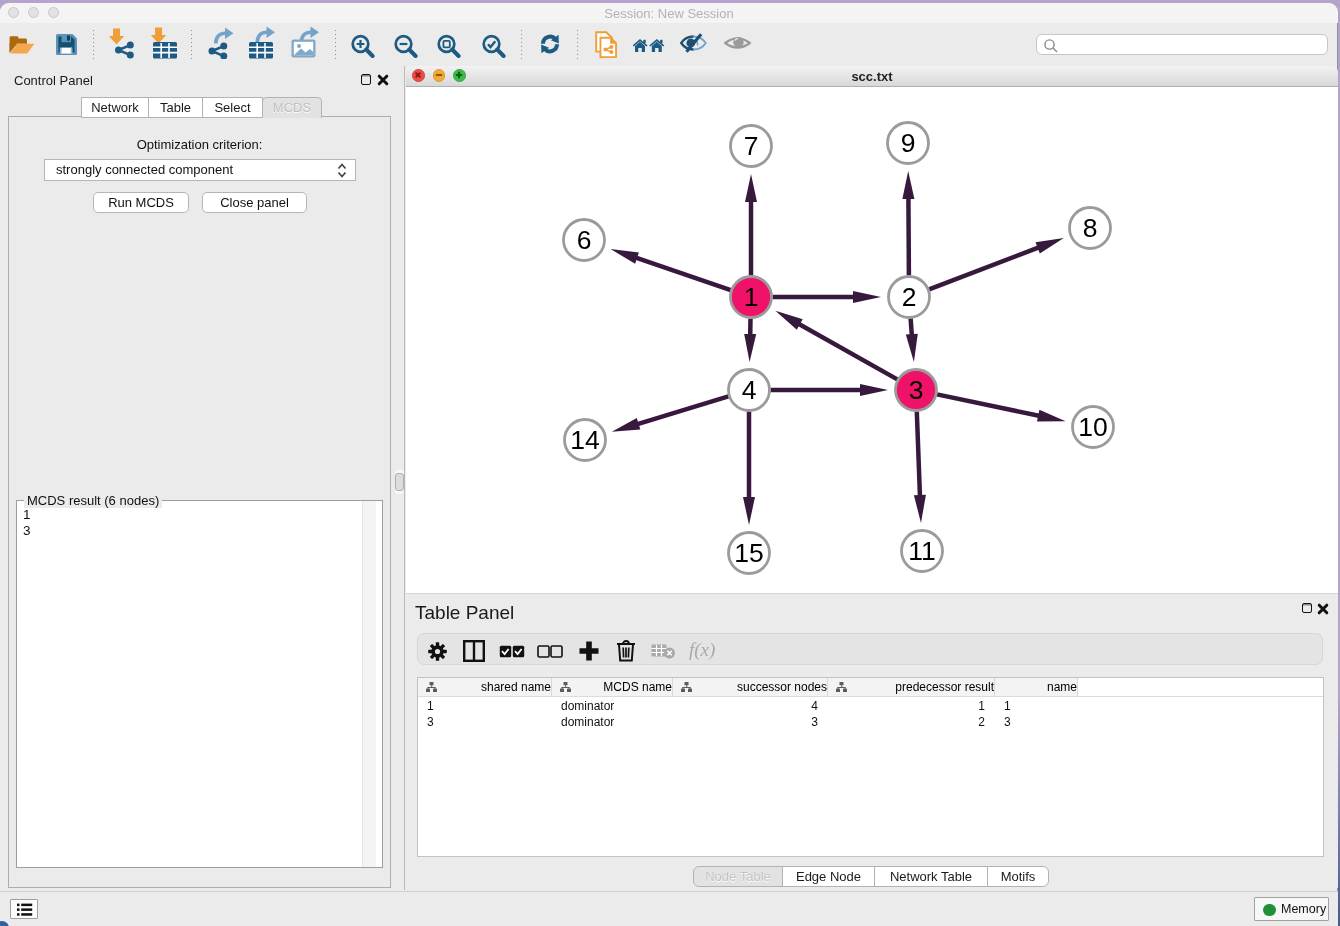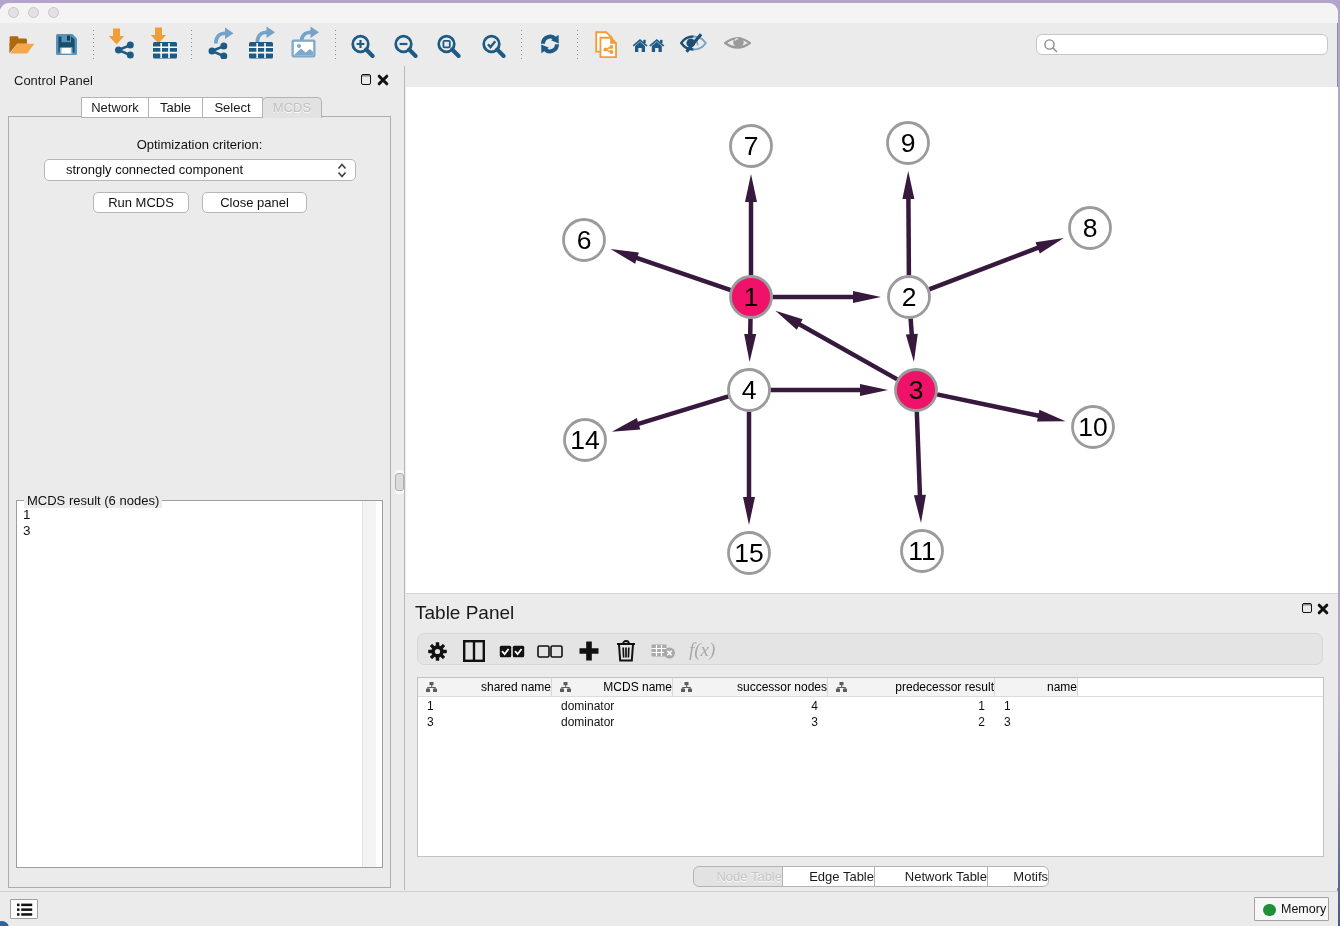--- a/index.html
+++ b/index.html
@@ -9,49 +9,50 @@
 #title-text{position:absolute;top:3px;left:0;width:100%;text-align:center;font-size:13px;color:#b4b2b4}
 .tbi{position:absolute;top:29px}
 .tsep{position:absolute;top:30px;width:1px;height:30px;background-image:linear-gradient(#8f8f8f 1.2px,transparent 1.2px);background-size:1px 4px}
 #search{position:absolute;left:1036px;top:34px;width:292px;height:21px;background:#fff;border:1px solid #c6c6c6;border-radius:6px}
 #statusbar{position:absolute;left:0;top:891px;width:1338px;height:35px;background:#ebebeb;border-top:1px solid #cfcfcf}
 
 #cp-title{position:absolute;left:14px;top:73px;font-size:13px;color:#1a1a1a}
 #cp-box{position:absolute;left:8px;top:116px;width:383px;height:772px;background:#ebebeb;border:1px solid #adadad}
 .tab{position:absolute;top:97px;height:21px;background:#fff;border:1px solid #b3b3b3;font-size:13px;color:#1a1a1a;text-align:center;line-height:20px}
 #opt-label{position:absolute;left:8px;top:137px;width:383px;text-align:center;font-size:13px;color:#111}
-#combo{position:absolute;left:44px;top:159px;width:312px;height:22px;background:#fff;border:1px solid #b6b6b6;border-radius:5px;font-size:13px;color:#111;line-height:20px;padding-left:21px}
+#combo{position:absolute;left:44px;top:159px;width:312px;height:22px;background:#fff;border:1px solid #b6b6b6;border-radius:0;font-size:13px;color:#111;line-height:20px;padding-left:11px}
 .btn{position:absolute;top:192px;height:21px;background:#fff;border:1px solid #b6b6b6;border-radius:5px;font-size:13px;color:#111;text-align:center;line-height:19px}
 #fieldset{position:absolute;left:16px;top:500px;width:367px;height:368px;border:1px solid #9d9d9d}
 #fieldset-legend{position:absolute;left:24px;top:493px;font-size:13px;color:#111;background:#ebebeb;padding:0 3px}
 #result-area{position:absolute;left:17px;top:501px;width:365px;height:366px;background:#fff}
 #result-scroll{position:absolute;left:345px;top:0px;width:14px;height:366px;background:#f4f4f4;border-left:1px solid #e2e2e2}
 
 #net-win{position:absolute;left:406px;top:66px;width:932px;height:527px}
 #net-titlebar{position:absolute;left:0;top:0;width:100%;height:21px;background:linear-gradient(#f2f2f2,#d8d8d8);border-bottom:1px solid #b0b0b0;border-radius:6px 6px 0 0}
 #net-title{position:absolute;top:3px;width:100%;text-align:center;font-size:13px;font-weight:bold;color:#222}
 .mac{position:absolute;top:3px;width:12.6px;height:12.6px;border-radius:50%}
 #net-canvas{position:absolute;left:0;top:21px;width:932px;height:506px;background:#fff}
 
 #tp{position:absolute;left:406px;top:593px;width:932px;height:295px;background:#ebebeb;border-top:1px solid #d5d5d5}
 #tp-title{position:absolute;left:9px;top:8px;font-size:19px;color:#1a1a1a}
 #tp-toolbar{position:absolute;left:11px;top:39px;width:906px;height:32px;background:#e4e4e4;border:1px solid #d7d7d7;border-radius:7px}
 #tbl{position:absolute;left:11px;top:83px;width:907px;height:180px;background:#fff;border:1px solid #c2c2c2}
 .th{position:absolute;top:0;height:18px;background:#f3f3f3;border-right:1px solid #d8d8d8;font-size:12px;color:#000}
 .th span{display:block;text-align:right;line-height:18px}
 .td{position:absolute;font-size:12px;color:#111;height:16px;line-height:16px}
-.bt{position:absolute;top:272px;height:21px;background:#fff;border:1px solid #b3b3b3;font-size:13px;color:#1a1a1a;text-align:right;line-height:20px}
+.bt{position:absolute;top:272px;height:21px;background:#fff;border:1px solid #b3b3b3;font-size:13px;color:#1a1a1a;text-align:center;line-height:20px}
 #mem-btn{position:absolute;left:1254px;top:897px;width:75px;height:24px;background:#f7f7f7;border:1px solid #a2a2a2;border-radius:1px;font-size:12.5px;color:#111}
 #list-btn{position:absolute;left:10px;top:899px;width:28px;height:20px;background:#fcfcfc;border:1px solid #a0a0a0;border-radius:1px}
 </style></head><body>
 <div id="win"></div>
 <div id="titlebar">
     <div class="tl" style="left:8px"></div>
     <div class="tl" style="left:28px"></div>
     <div class="tl" style="left:48px"></div>
+    <div id="title-text">Session: New Session</div>
   </div>
 <div class="tbi" style="left:9px;top:34px;"><svg width="26" height="21" viewBox="0 0 26 21">
 <path d="M0.6 19 V3.4 Q0.6 2.3 1.7 2.3 H8.3 Q9.4 2.3 9.4 3.4 V4.6 H16.6 Q18 4.6 18 6 V9.8 H8.2 Z" fill="#ac690f"></path>
 <path d="M0.6 19 V9 L4 9 L0.6 19z" fill="#ac690f"></path>
 <path d="M8.2 9.8 H25.4 L18.2 19.6 H1.2z" fill="#f5a74e"></path>
 </svg></div>
 <div class="tbi" style="left:55px;top:33px;"><svg width="23" height="23" viewBox="0 0 23 23">
 <path d="M1 2.5 Q1 1 2.5 1 H17.5 L22 5.5 V20.5 Q22 22 20.5 22 H2.5 Q1 22 1 20.5z" fill="#5b93b8"></path>
 <path d="M3.4 3.4 h13 l3.2 3.2 V19.6 H3.4z" fill="#17506f"></path>
 <rect x="6.5" y="1" width="9.5" height="8.2" fill="#5b93b8"></rect>
@@ -206,20 +207,35 @@
   <div style="position:absolute;left:6px;top:6px;font-size:13.5px;color:#111;line-height:16px">1<br>3</div>
   <div id="result-scroll"></div>
 </div>
 <div id="fieldset-legend">MCDS result (6 nodes)</div>
 
 <div style="position:absolute;left:404px;top:66px;width:1px;height:824px;background:#b9b9b9"></div>
 <div style="position:absolute;left:395px;top:473px;width:9px;height:18px;background:#dcdcdc;border:1px solid #b0b0b0;border-radius:3px;box-shadow:0 -3px 0 #f8f8f8,0 3px 0 #f8f8f8"></div>
 <div style="position:absolute;left:866px;top:588px;width:8px;height:6px;background:#e3e3e3;border:1px solid #a8a8a8;border-radius:2px"></div>
 
 <div id="net-win">
+ <div id="net-titlebar">
+  <div class="mac" style="left:6px;background:#ef4b47;border:1px solid #d44340"></div>
+  <div class="mac" style="left:26.5px;background:#f6ac32;border:1px solid #dd992c"></div>
+  <div class="mac" style="left:47px;background:#3ebb4b;border:1px solid #36a742"></div>
+  <svg width="8" height="8" viewBox="0 0 8 8" style="position:absolute;left:8.3px;top:5.3px">
+        <path d="M1.6 1.6 L6.4 6.4 M6.4 1.6 L1.6 6.4" stroke="#8c1b15" stroke-width="2"></path>
+      </svg>
+  <svg width="8" height="8" viewBox="0 0 8 8" style="position:absolute;left:28.8px;top:5.3px">
+        <path d="M0.8 4 h6.4" stroke="#8a5a06" stroke-width="2.2"></path>
+      </svg>
+  <svg width="8" height="8" viewBox="0 0 8 8" style="position:absolute;left:49.3px;top:5.3px">
+        <path d="M4 0.8 v6.4 M0.8 4 h6.4" stroke="#0a5e16" stroke-width="2.2"></path>
+      </svg>
+  <div id="net-title">scc.txt</div>
+ </div>
  <div id="net-canvas">
       <svg width="934" height="506" viewBox="0 0 934 506" style="position:absolute;left:0;top:0">
         <line x1="345.0" y1="188.5" x2="345.0" y2="113.0" stroke="#37193d" stroke-width="4.5"></line>
         <polygon points="345.0,87.0 351.0,115.0 339.0,115.0" fill="#37193d"></polygon>
         <line x1="324.7" y1="203.1" x2="229.1" y2="170.4" stroke="#37193d" stroke-width="4.5"></line>
         <polygon points="204.5,162.0 232.9,165.4 229.1,176.8" fill="#37193d"></polygon>
         <line x1="366.5" y1="210.0" x2="449.0" y2="210.0" stroke="#37193d" stroke-width="4.5"></line>
         <polygon points="475.0,210.0 447.0,216.0 447.0,204.0" fill="#37193d"></polygon>
         <line x1="344.5" y1="231.5" x2="344.2" y2="249.0" stroke="#37193d" stroke-width="4.5"></line>
         <polygon points="343.6,275.0 338.2,246.9 350.2,247.1" fill="#37193d"></polygon>
@@ -397,21 +413,21 @@
       <div class="td" style="left:255px;top:20px;width:145px;text-align:right">4</div>
       <div class="td" style="left:410px;top:20px;width:157px;text-align:right">1</div>
       <div class="td" style="left:586px;top:20px;width:60px;text-align:left">1</div>
       <div class="td" style="left:9px;top:36px;width:100px;text-align:left">3</div>
       <div class="td" style="left:143px;top:36px;width:100px;text-align:left">dominator</div>
       <div class="td" style="left:255px;top:36px;width:145px;text-align:right">3</div>
       <div class="td" style="left:410px;top:36px;width:157px;text-align:right">2</div>
       <div class="td" style="left:586px;top:36px;width:60px;text-align:left">3</div>
  </div>
  <div class="bt" style="left:287px;width:90px;border-radius:6px 0 0 6px;background:#e2e2e2;color:#c4c4c4;text-shadow:0 1px 0 #fcfcfc">Node Table</div>
- <div class="bt" style="left:376px;width:93px">Edge Table</div>
+ <div class="bt" style="left:376px;width:93px">Edge Node</div>
  <div class="bt" style="left:468px;width:114px">Network Table</div>
  <div class="bt" style="left:581px;width:62px;border-radius:0 6px 6px 0">Motifs</div>
 </div>
 
 <div id="statusbar"></div>
 <div id="list-btn">
     <svg width="16" height="14" viewBox="0 0 16 14" style="position:absolute;left:6px;top:2.5px">
       <g fill="#111">
         <rect x="0" y="0.6" width="2.5" height="2.5"></rect>
         <rect x="4.2" y="0.6" width="11" height="2.5"></rect>

